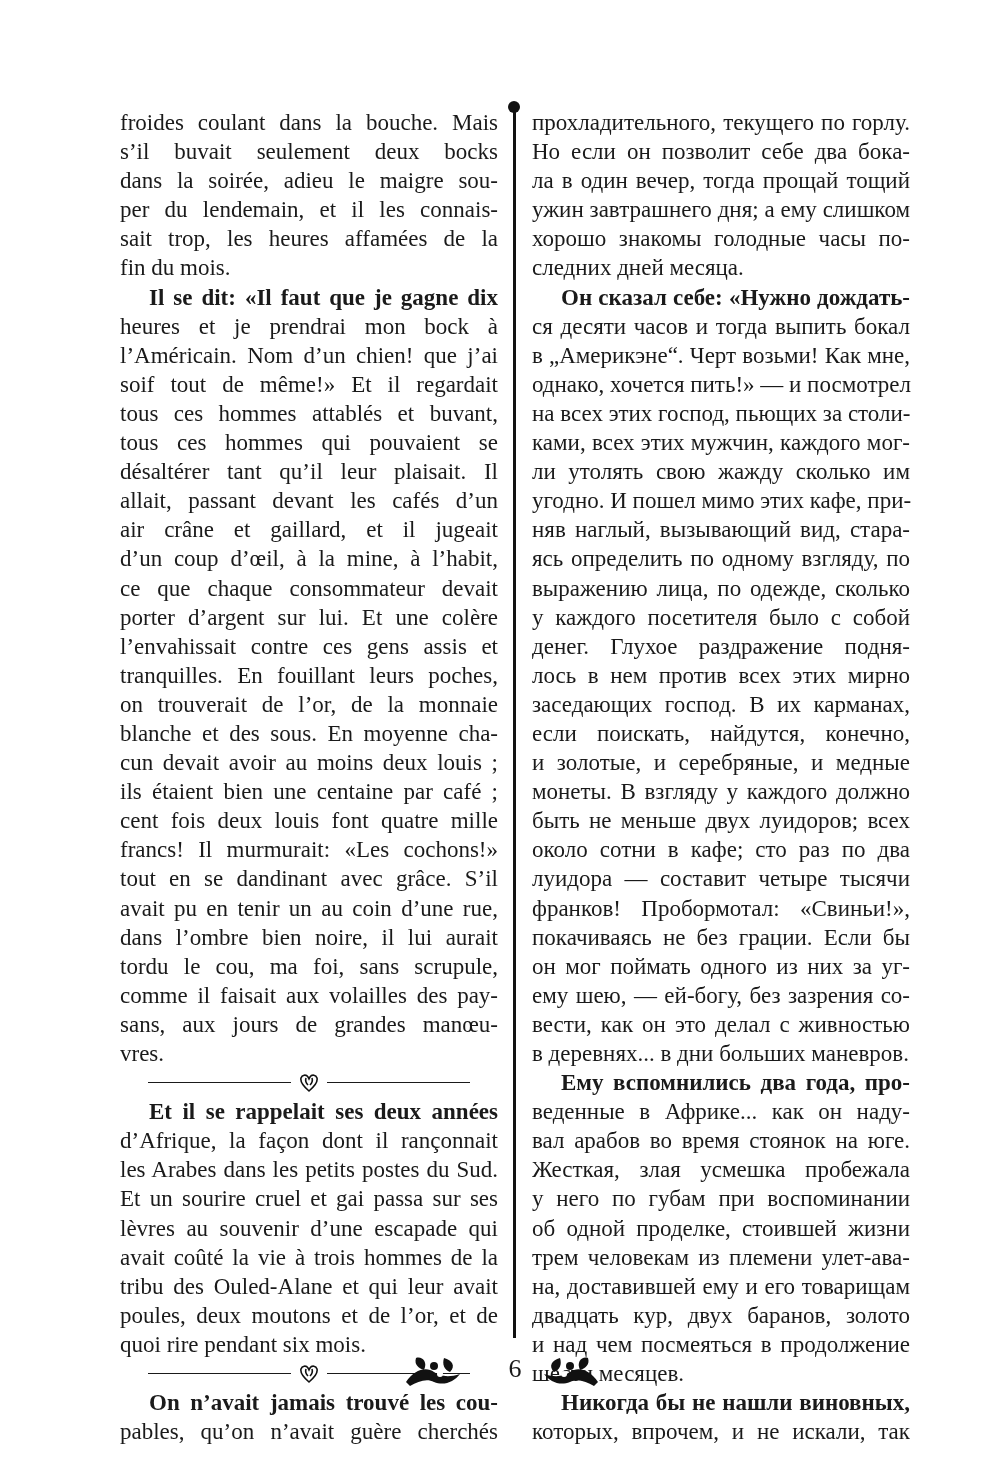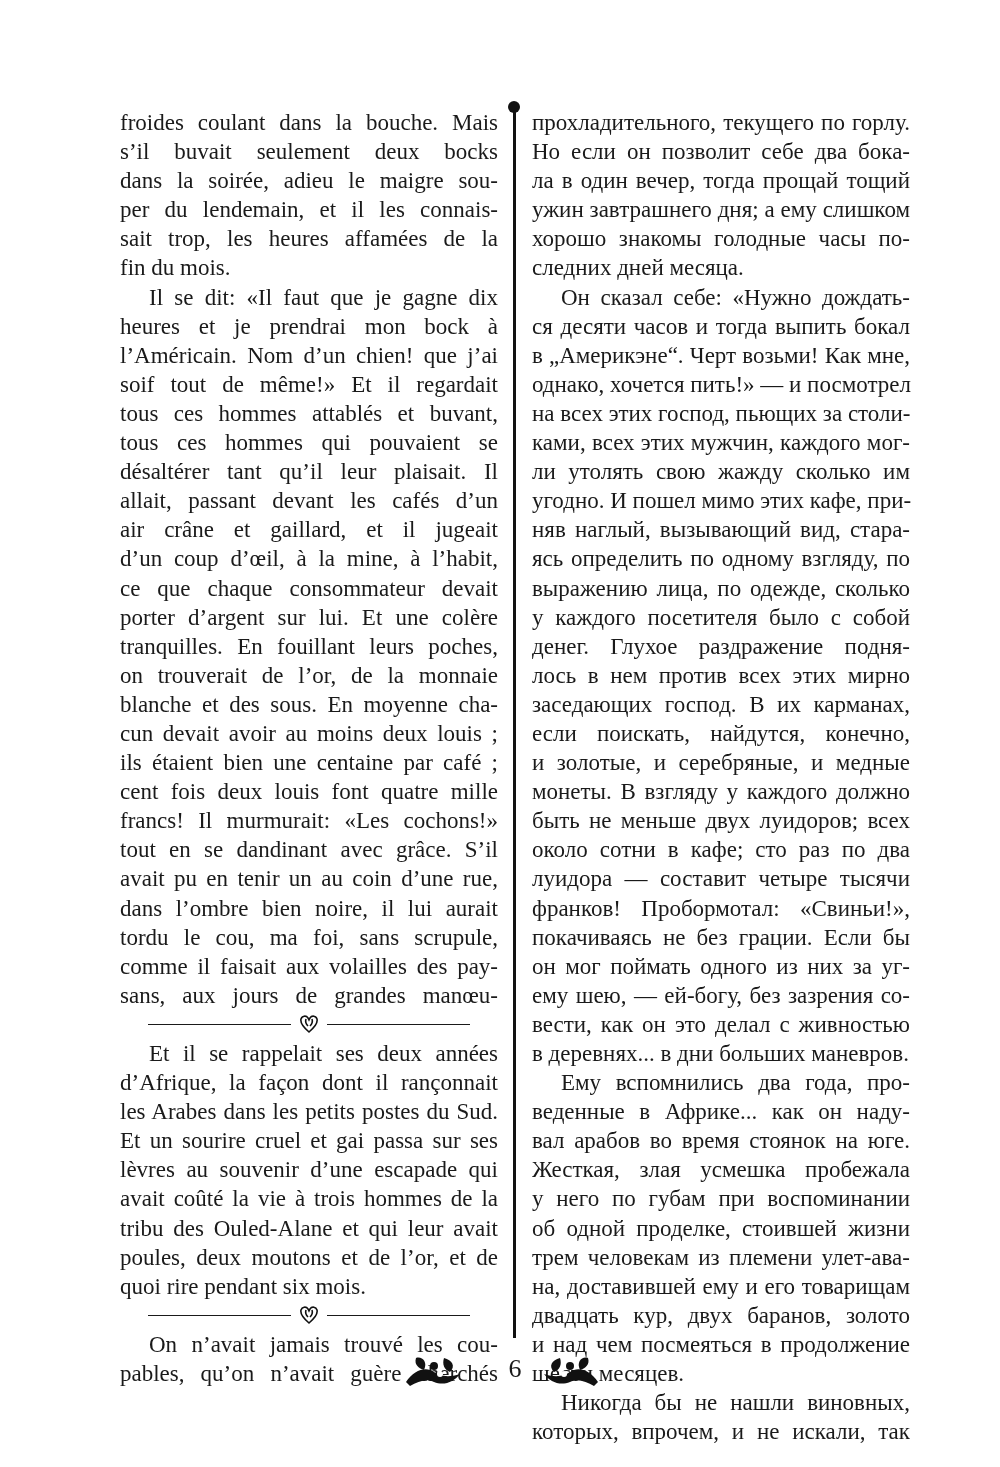--- a/index.html
+++ b/index.html
@@ -11,21 +11,21 @@
     font-family: "Liberation Serif", "DejaVu Serif", serif;
     font-size: 23px;
     line-height: 29.1px;
     text-align: justify;
     hyphens: none;
   }
   .col-left { left: 120px; width: 378px; }
   .col-right { left: 532px; width: 378px; }
   .line { display: block; white-space: nowrap; text-align-last: justify; text-align: justify; height: 29.1px; }
   .line.last { text-align-last: left; }
-  .line.indent { padding-left: 29px; }
+  .line.indent { padding-left: 29px; font-weight: bold; }
   .sep {
     display: flex; align-items: center; justify-content: center;
     height: 29.1px; padding: 0 28px 0 28px;
   }
   .sep .rule { flex: 1; height: 1.5px; background: #1a1a1a; }
   .sep .heart { width: 20px; height: 20px; margin: 0 8px; }
   .divider {
     position: absolute; left: 513px; top: 102px; width: 3px; height: 1236px; background: #111;
   }
   .divider-dot {
@@ -58,33 +58,35 @@
       <span class="line">l’Américain. Nom d’un chien! que j’ai</span>
       <span class="line">soif tout de même!» Et il regardait</span>
       <span class="line">tous ces hommes attablés et buvant,</span>
       <span class="line">tous ces hommes qui pouvaient se</span>
       <span class="line">désaltérer tant qu’il leur plaisait. Il</span>
       <span class="line">allait, passant devant les cafés d’un</span>
       <span class="line">air crâne et gaillard, et il jugeait</span>
       <span class="line">d’un coup d’œil, à la mine, à l’habit,</span>
       <span class="line">ce que chaque consommateur devait</span>
       <span class="line">porter d’argent sur lui. Et une colère</span>
+      <span class="line">l’envahissait contre ces gens assis et</span>
       <span class="line">tranquilles. En fouillant leurs poches,</span>
       <span class="line">on trouverait de l’or, de la monnaie</span>
       <span class="line">blanche et des sous. En moyenne cha-</span>
       <span class="line">cun devait avoir au moins deux louis ;</span>
       <span class="line">ils étaient bien une centaine par café ;</span>
       <span class="line">cent fois deux louis font quatre mille</span>
       <span class="line">francs! Il murmurait: «Les cochons!»</span>
       <span class="line">tout en se dandinant avec grâce. S’il</span>
       <span class="line">avait pu en tenir un au coin d’une rue,</span>
       <span class="line">dans l’ombre bien noire, il lui aurait</span>
       <span class="line">tordu le cou, ma foi, sans scrupule,</span>
       <span class="line">comme il faisait aux volailles des pay-</span>
       <span class="line">sans, aux jours de grandes manœu-</span>
+      <span class="line last">vres.</span>
   <div class="sep">
     <span class="rule"></span>
     <svg class="heart" viewBox="0 0 20 20">
       <path d="M10 18 C4 13, 1 9, 2 5 C3 2, 7 1, 9 4 L10 6 L11 4 C13 1, 17 2, 18 5 C19 9, 16 13, 10 18 Z" fill="none" stroke="#111" stroke-width="1.6"></path>
       <path d="M7 5 C6 8, 7 10, 9 12" fill="none" stroke="#111" stroke-width="1.6"></path>
       <path d="M13 5 C14 8, 13 10, 11 12" fill="none" stroke="#111" stroke-width="1.6"></path>
     </svg>
     <span class="rule"></span>
   </div>
 <span class="line indent">Et il se rappelait ses deux années</span>

